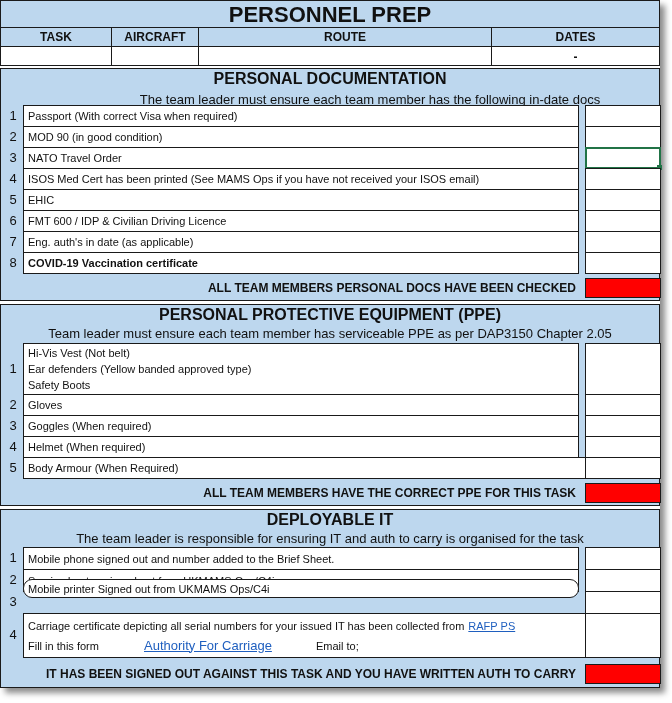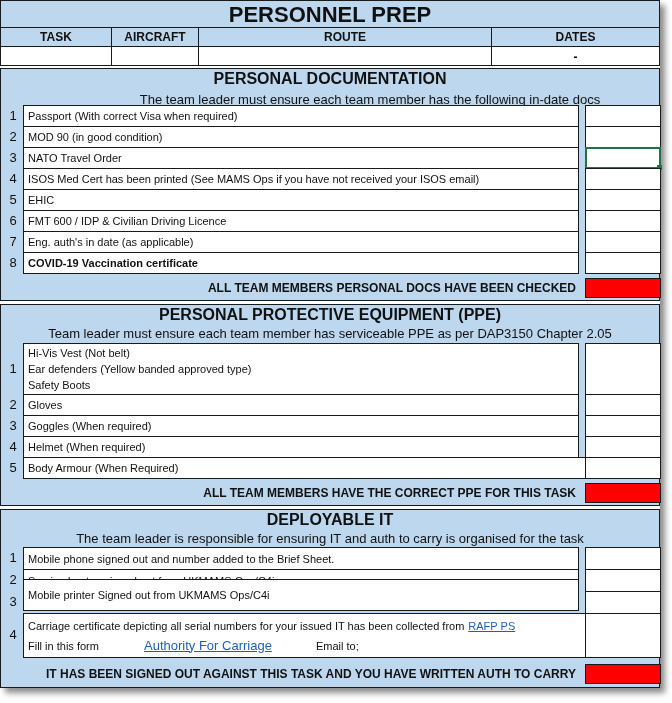--- a/index.html
+++ b/index.html
@@ -141,21 +141,21 @@
         <div class="abs item" style="left:22px;top:37px;width:556px;height:23px;">
           <span>Mobile phone signed out and number added to the Brief Sheet.</span>
         </div>
         <div class="abs chk" style="left:584px;top:37px;width:76px;height:23px;"></div>
         <div class="abs num" style="left:2px;top:59px;height:22px;line-height:22px;">2</div>
         <div class="abs item" style="left:22px;top:59px;width:556px;height:23px;">
           <span>Service Laptop signed out from UKMAMS Ops/C4i</span>
         </div>
         <div class="abs chk" style="left:584px;top:59px;width:76px;height:23px;"></div>
         <div class="abs num" style="left:2px;top:81px;height:22px;line-height:22px;">3</div>
-        <div class="abs item" style="left:22px;top:69px;width:556px;height:32px;">
+        <div class="abs item" style="left:22px;top:69px;width:556px;height:19px;border-radius:9px;">
           <span>Mobile printer Signed out from UKMAMS Ops/C4i</span>
         </div>
         <div class="abs chk" style="left:584px;top:81px;width:76px;height:23px;"></div>
         <div class="abs num" style="left:2px;top:103px;height:44px;line-height:44px;">4</div>
         <div class="abs item multi" style="left:22px;top:103px;width:605px;height:45px;">
           <div style="line-height:20px;"><span>Carriage certificate depicting all serial numbers for your issued IT has been collected from</span><span class="link" style="margin-left:4px;">RAFP PS</span></div>
           <div style="line-height:20px;"><span style="display:inline-block;width:116px;">Fill in this form</span><span class="link link-big" style="display:inline-block;width:172px;">Authority For Carriage</span><span>Email to;</span></div>
         </div>
         <div class="abs chk" style="left:584px;top:103px;width:76px;height:45px;"></div>
       </div>

